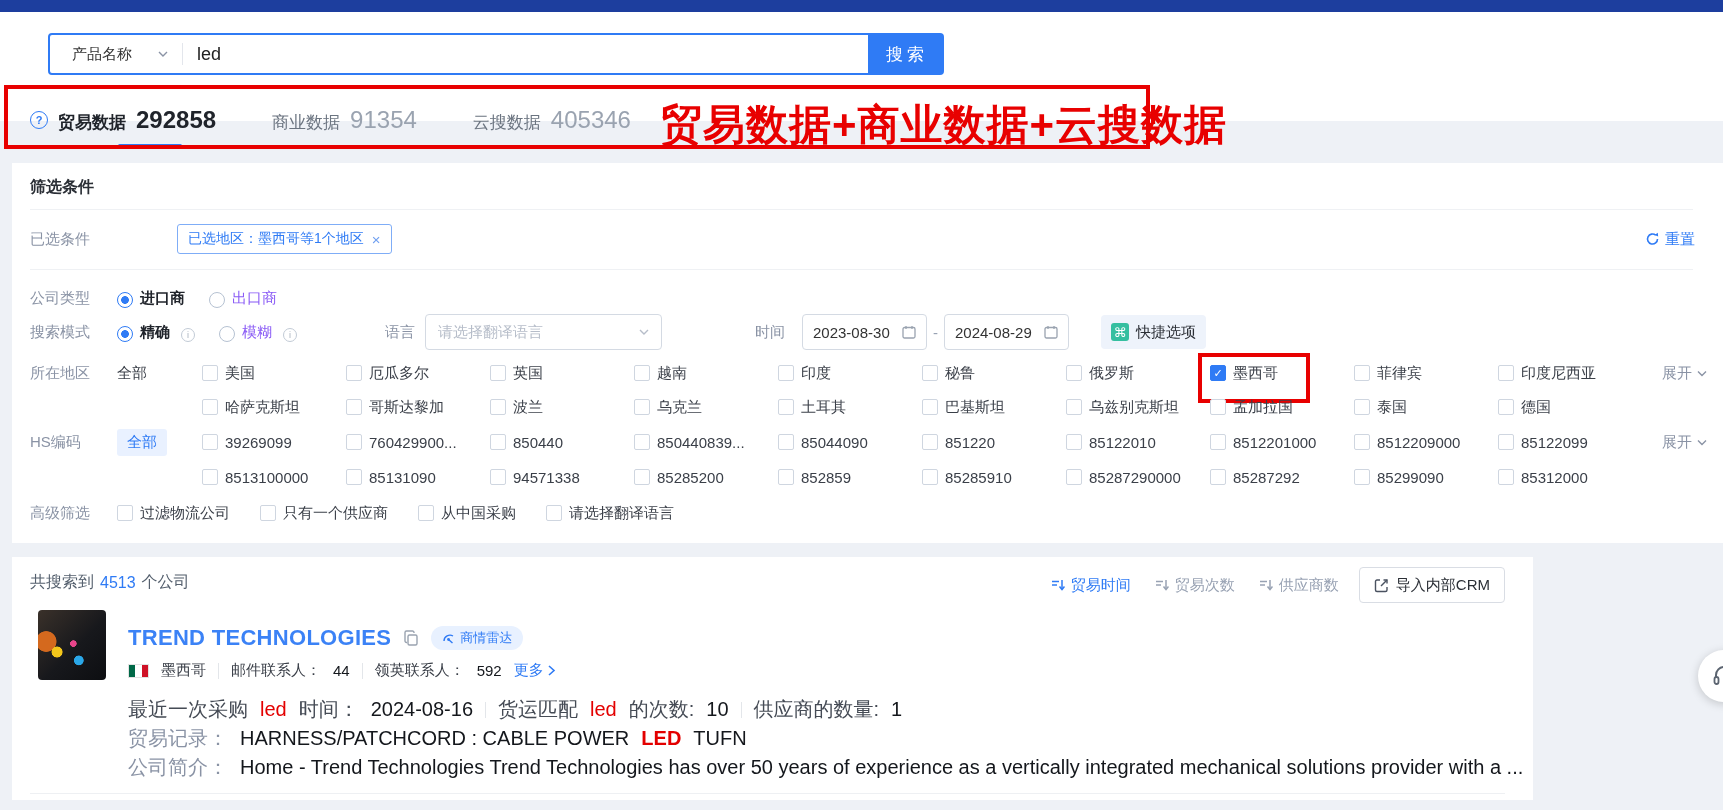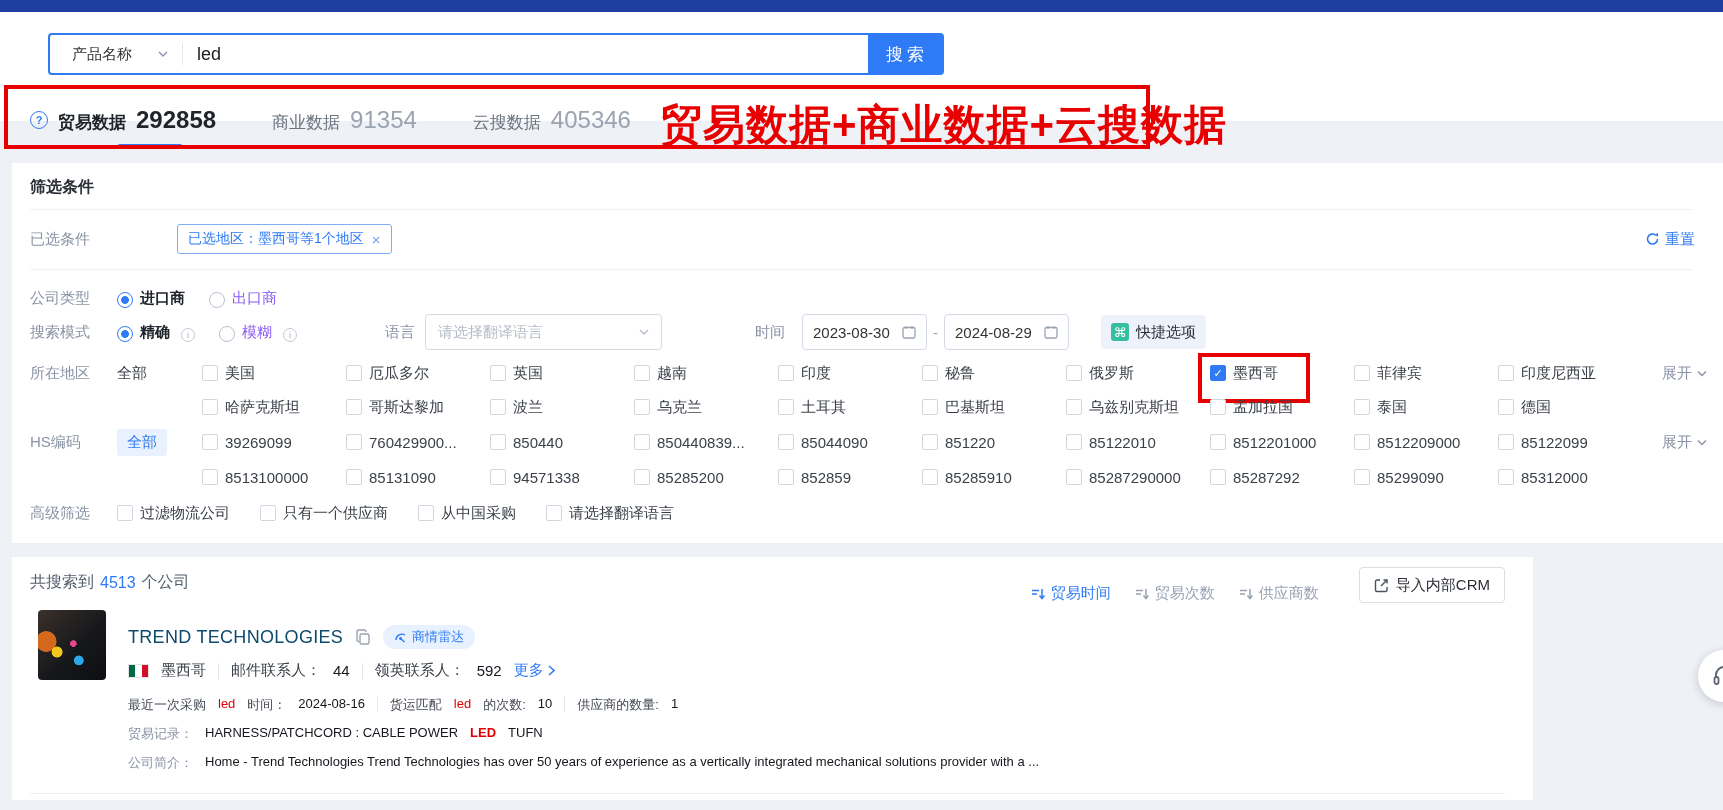--- a/index.html
+++ b/index.html
@@ -72,44 +72,44 @@
   .cb { width:16px; height:16px; border:1px solid #cfd6e0; border-radius:2px; background:#fff; flex:0 0 auto; display:flex; align-items:center; justify-content:center; }
   .cb.checked { background:#2f7bf5; border-color:#2f7bf5; color:#fff; font-size:11px; }
   .cb.checked::after { content:"✓"; }
   .cb-item.boxed::after { content:""; position:absolute; left:-12px; top:-11px; width:104px; height:42px; border:4px solid #e80000; pointer-events:none; }
   .adv-row .cb-item { margin-right:30px; }
 
   
   .results-card { position:absolute; left:12px; top:557px; width:1521px; height:243px; background:#fff; }
   .summary { position:absolute; left:18px; top:15px; font-size:16px; color:#55606e; display:flex; gap:6px; align-items:center; }
   .summary .cnt { color:#2f7bf5; }
-  .sort-bar { position:absolute; right:28px; top:10px; display:flex; align-items:flex-end; gap:40px; }
+  .sort-bar { position:absolute; right:28px; top:10px; display:flex; align-items:center; gap:20px; }
   .sort-item { display:flex; align-items:center; gap:6px; font-size:15px; color:#98a2b3; cursor:pointer; }
   .sort-item.active { color:#2f7bf5; }
   .crm-btn { height:36px; border:1px solid #d9dde4; border-radius:4px; background:#fff; color:#2b2f36; font-size:15px; display:flex; align-items:center; gap:7px; padding:0 14px; cursor:pointer; font-family:inherit; }
 
   .thumb { position:absolute; left:26px; top:53px; width:68px; height:70px; border-radius:4px;
     background:
       radial-gradient(circle at 28% 60%, #f3c61b 0 8%, transparent 9%),
       radial-gradient(circle at 52% 48%, #e8458b 0 6%, transparent 7%),
       radial-gradient(circle at 60% 72%, #2aa7e8 0 7%, transparent 8%),
       radial-gradient(circle at 12% 45%, #d4691e 0 14%, transparent 15%),
       linear-gradient(135deg,#3a312a 0%,#17181c 55%,#0d0e11 100%);
   }
   .c-title-row { position:absolute; left:116px; top:68px; display:flex; align-items:center; gap:12px; }
-  .c-name { font-size:18px; font-weight:normal; color:#0c4a6e; letter-spacing:.3px; }
+  .c-name { font-size:22px; font-weight:bold; color:#3b82f6; letter-spacing:.3px; }
   .copy-ico { cursor:pointer; display:flex; }
   .badge { height:24px; background:#e8f1ff; color:#2f7bf5; border-radius:12px; font-size:13px; display:flex; align-items:center; gap:5px; padding:0 11px; cursor:pointer; }
   .meta-row { position:absolute; left:116px; top:104px; display:flex; align-items:center; gap:12px; font-size:15px; color:#3a3f48; }
   .flag { width:21px; height:14px; display:flex; border:1px solid #e2e2e2; }
   .flag i { flex:1; } .flag .g{background:#006847;} .flag .w{background:#fff;} .flag .r{background:#ce1126;}
   .vdiv { width:1px; height:16px; background:#e3e6ea; }
   .meta-cnt { color:#14171c; }
   .more-link { color:#2f7bf5; display:flex; align-items:center; gap:3px; cursor:pointer; }
-  .detail-row { position:absolute; left:116px; display:flex; gap:12px; font-size:13px; color:#454b55; white-space:nowrap; }
+  .detail-row { position:absolute; left:116px; display:flex; align-items:center; gap:12px; font-size:20px; color:#454b55; white-space:nowrap; }
   .detail-row .val { color:#14171c; }
   .kw-red { color:#e30000; }
   .g-label { color:#8a93a5; }
   .row-div { position:absolute; left:18px; right:28px; top:236px; height:1px; background:#eef0f3; }
 
   .headset-fab { position:absolute; left:1698px; top:650px; width:52px; height:52px; border-radius:50%; background:#fff; box-shadow:0 2px 10px rgba(0,0,0,.18); display:flex; align-items:center; justify-content:center; cursor:pointer; }
 </style>
 </head>
 <body>
 

